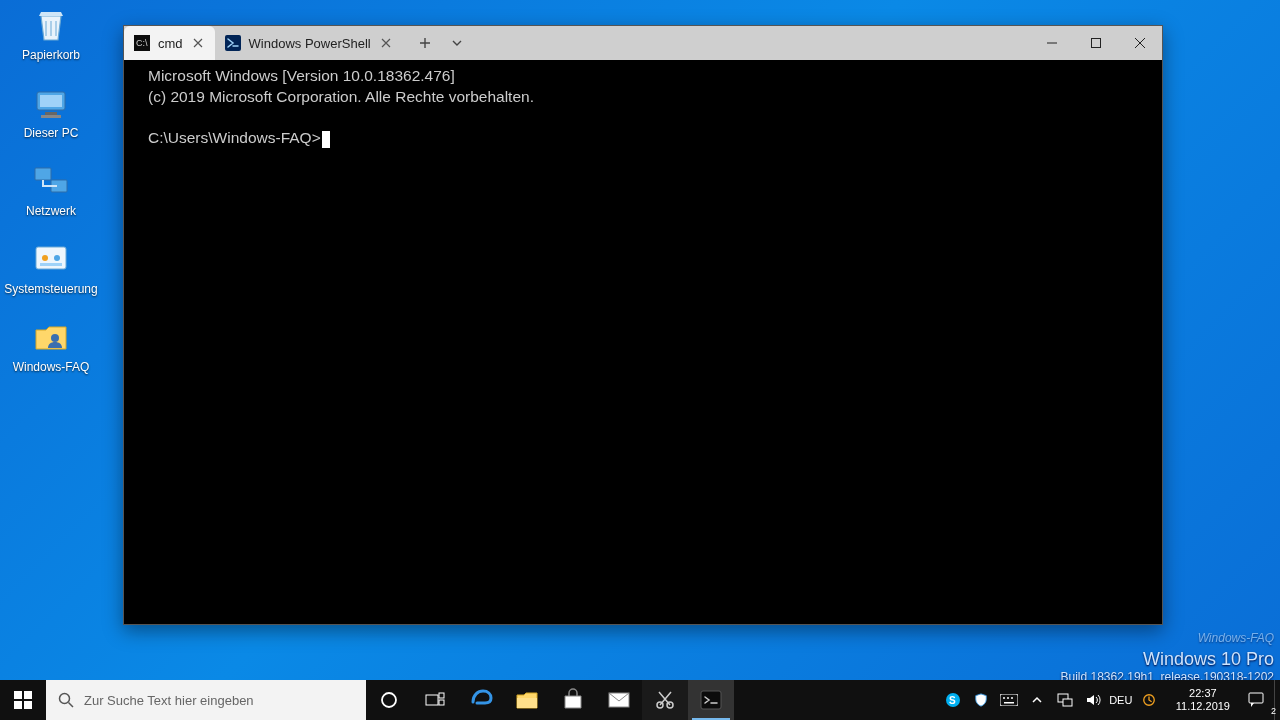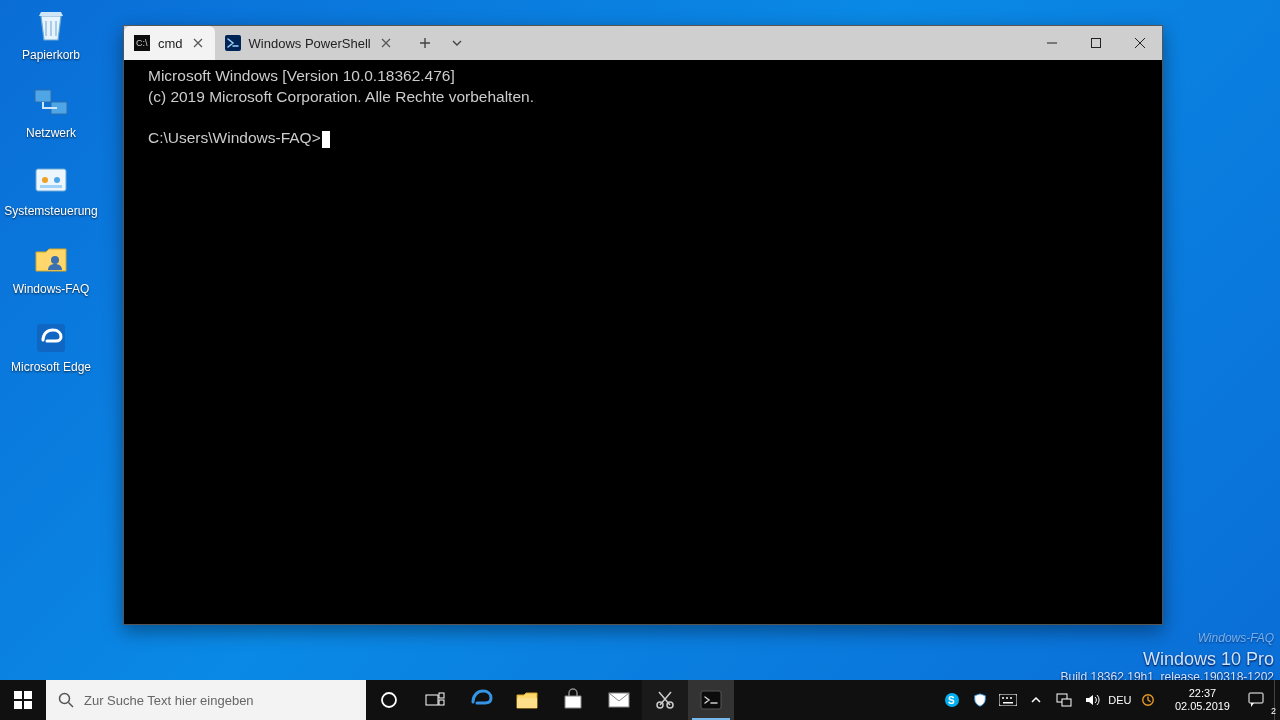--- a/index.html
+++ b/index.html
@@ -58,20 +58,31 @@
     <div class="img">
       <svg viewBox="0 0 40 40" width="40" height="40">
           <path d="M10 10h20l-3 24H13z" fill="#e9f3fb" stroke="#6aa9d6" stroke-width="1.2"></path>
           <path d="M8 10h24l-2-4H10z" fill="#cfe6f8"></path>
           <path d="M15 15v15M20 15v15M25 15v15" stroke="#6aa9d6" stroke-width="1"></path>
         </svg>
     </div>
     <div class="lbl">Papierkorb</div>
   </div>
 
+  <div class="dicon">
+    <div class="img">
+      <svg viewBox="0 0 40 40" width="40" height="40">
+          <rect x="6" y="8" width="28" height="18" rx="2" fill="#4fa6e6" stroke="#2e6da9"></rect>
+          <rect x="9" y="11" width="22" height="12" fill="#9fd2f8"></rect>
+          <rect x="14" y="28" width="12" height="3" fill="#666"></rect>
+          <rect x="10" y="31" width="20" height="3" fill="#888"></rect>
+        </svg>
+    </div>
+    <div class="lbl">Dieser PC</div>
+  </div>
 
   <div class="dicon">
     <div class="img">
       <svg viewBox="0 0 40 40" width="40" height="40">
           <rect x="4" y="6" width="16" height="12" rx="1" fill="#4fa6e6" stroke="#2e6da9"></rect>
           <rect x="20" y="18" width="16" height="12" rx="1" fill="#4fa6e6" stroke="#2e6da9"></rect>
           <path d="M12 18v6h14" stroke="#cfe6f8" stroke-width="2" fill="none"></path>
         </svg>
     </div>
     <div class="lbl">Netzwerk</div>
@@ -93,29 +104,20 @@
     <div class="img">
       <svg viewBox="0 0 40 40" width="40" height="40">
           <path d="M5 12h10l3-3h17v22H5z" fill="#ffd76a" stroke="#d6a826"></path>
           <circle cx="24" cy="20" r="4" fill="#3a6fb0"></circle>
           <path d="M17 30c0-4 3-6 7-6s7 2 7 6z" fill="#3a6fb0"></path>
         </svg>
     </div>
     <div class="lbl">Windows-FAQ</div>
   </div>
 
-  <div class="dicon">
-    <div class="img">
-      <svg viewBox="0 0 40 40" width="40" height="40">
-          <rect x="6" y="6" width="28" height="28" rx="3" fill="#0f67c3"></rect>
-          <path d="M12 22c0-6 4-10 10-10 5 0 8 3 8 7 0 2-2 4-5 4H16" stroke="#fff" stroke-width="3" fill="none" stroke-linecap="round"></path>
-        </svg>
-    </div>
-    <div class="lbl">Microsoft Edge</div>
-  </div>
 
 
 </div>
 
 <div class="watermark">
   <div style="opacity:.55;font-style:italic;margin-bottom:4px">Windows-FAQ</div>
   <div class="edition">Windows 10 Pro</div>
   <div>Build 18362.19h1_release.190318-1202</div>
 </div>
 
@@ -302,21 +304,21 @@
     <span class="ic">
         <svg viewBox="0 0 16 16" width="14" height="14">
           <circle cx="8" cy="8" r="6" stroke="#f0a020" fill="none" stroke-width="1.5"></circle>
           <path d="M8 4v4l3 2" stroke="#f0a020" stroke-width="1.5" fill="none"></path>
         </svg>
       </span>
   </div>
 
   <div class="tb-clock">
     <span>22:37</span>
-    <span>02.05.2019</span>
+    <span>11.12.2019</span>
   </div>
 
   <div class="tb-action">
     <svg viewBox="0 0 18 18" width="18" height="18">
         <rect x="2" y="2" width="14" height="10" rx="1" stroke="#fff" fill="none"></rect>
         <path d="M7 12l-3 4v-4" fill="#fff"></path>
       </svg>
     <span style="position:absolute;font-size:9px;bottom:4px;right:4px;color:#fff">2</span>
   </div>
   <div class="tb-peek"></div>

